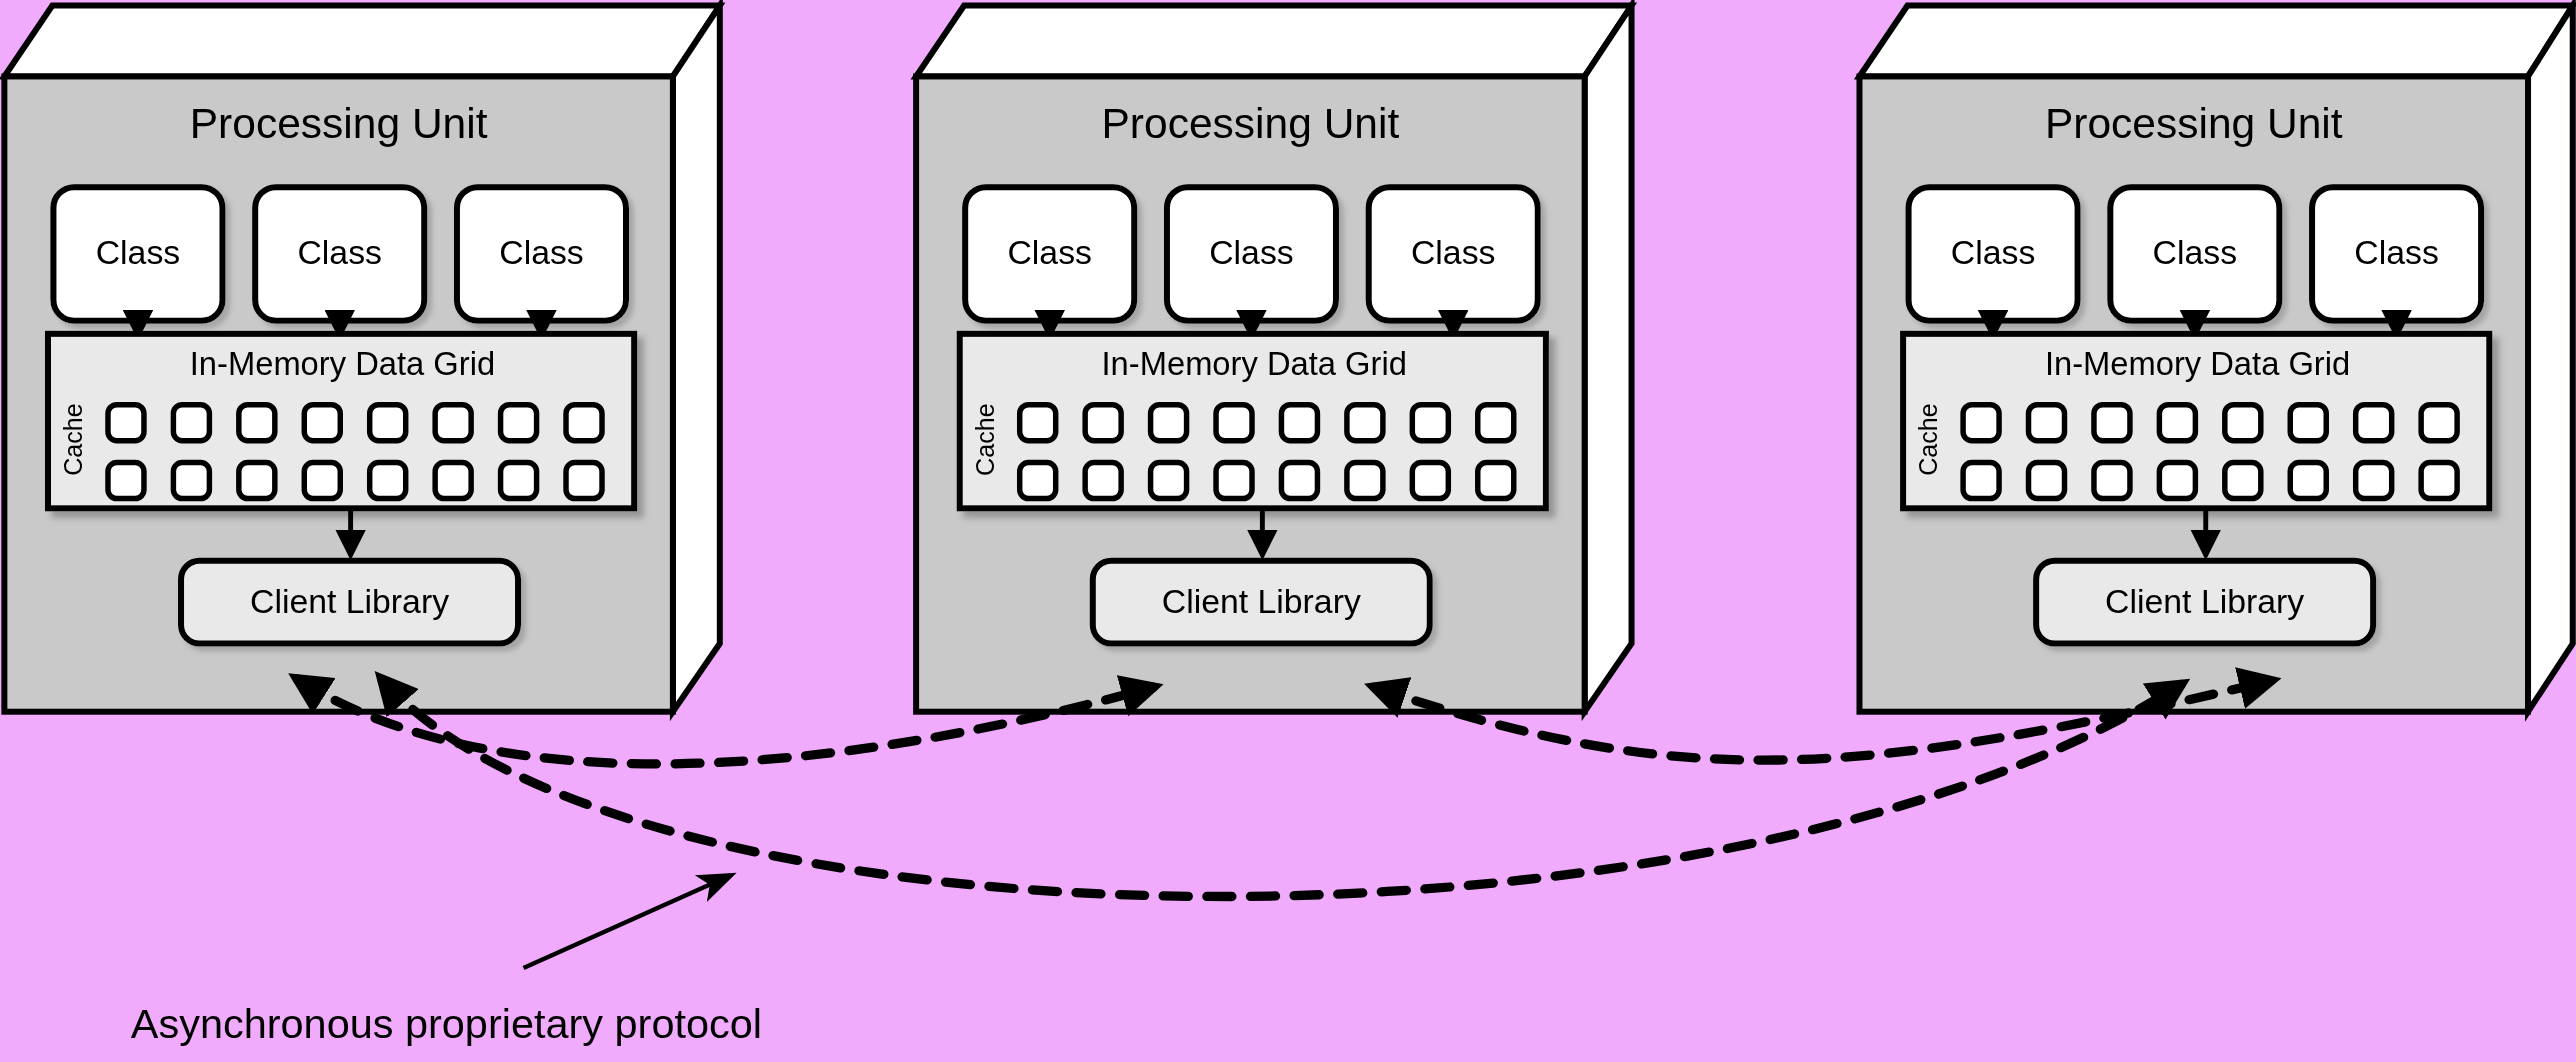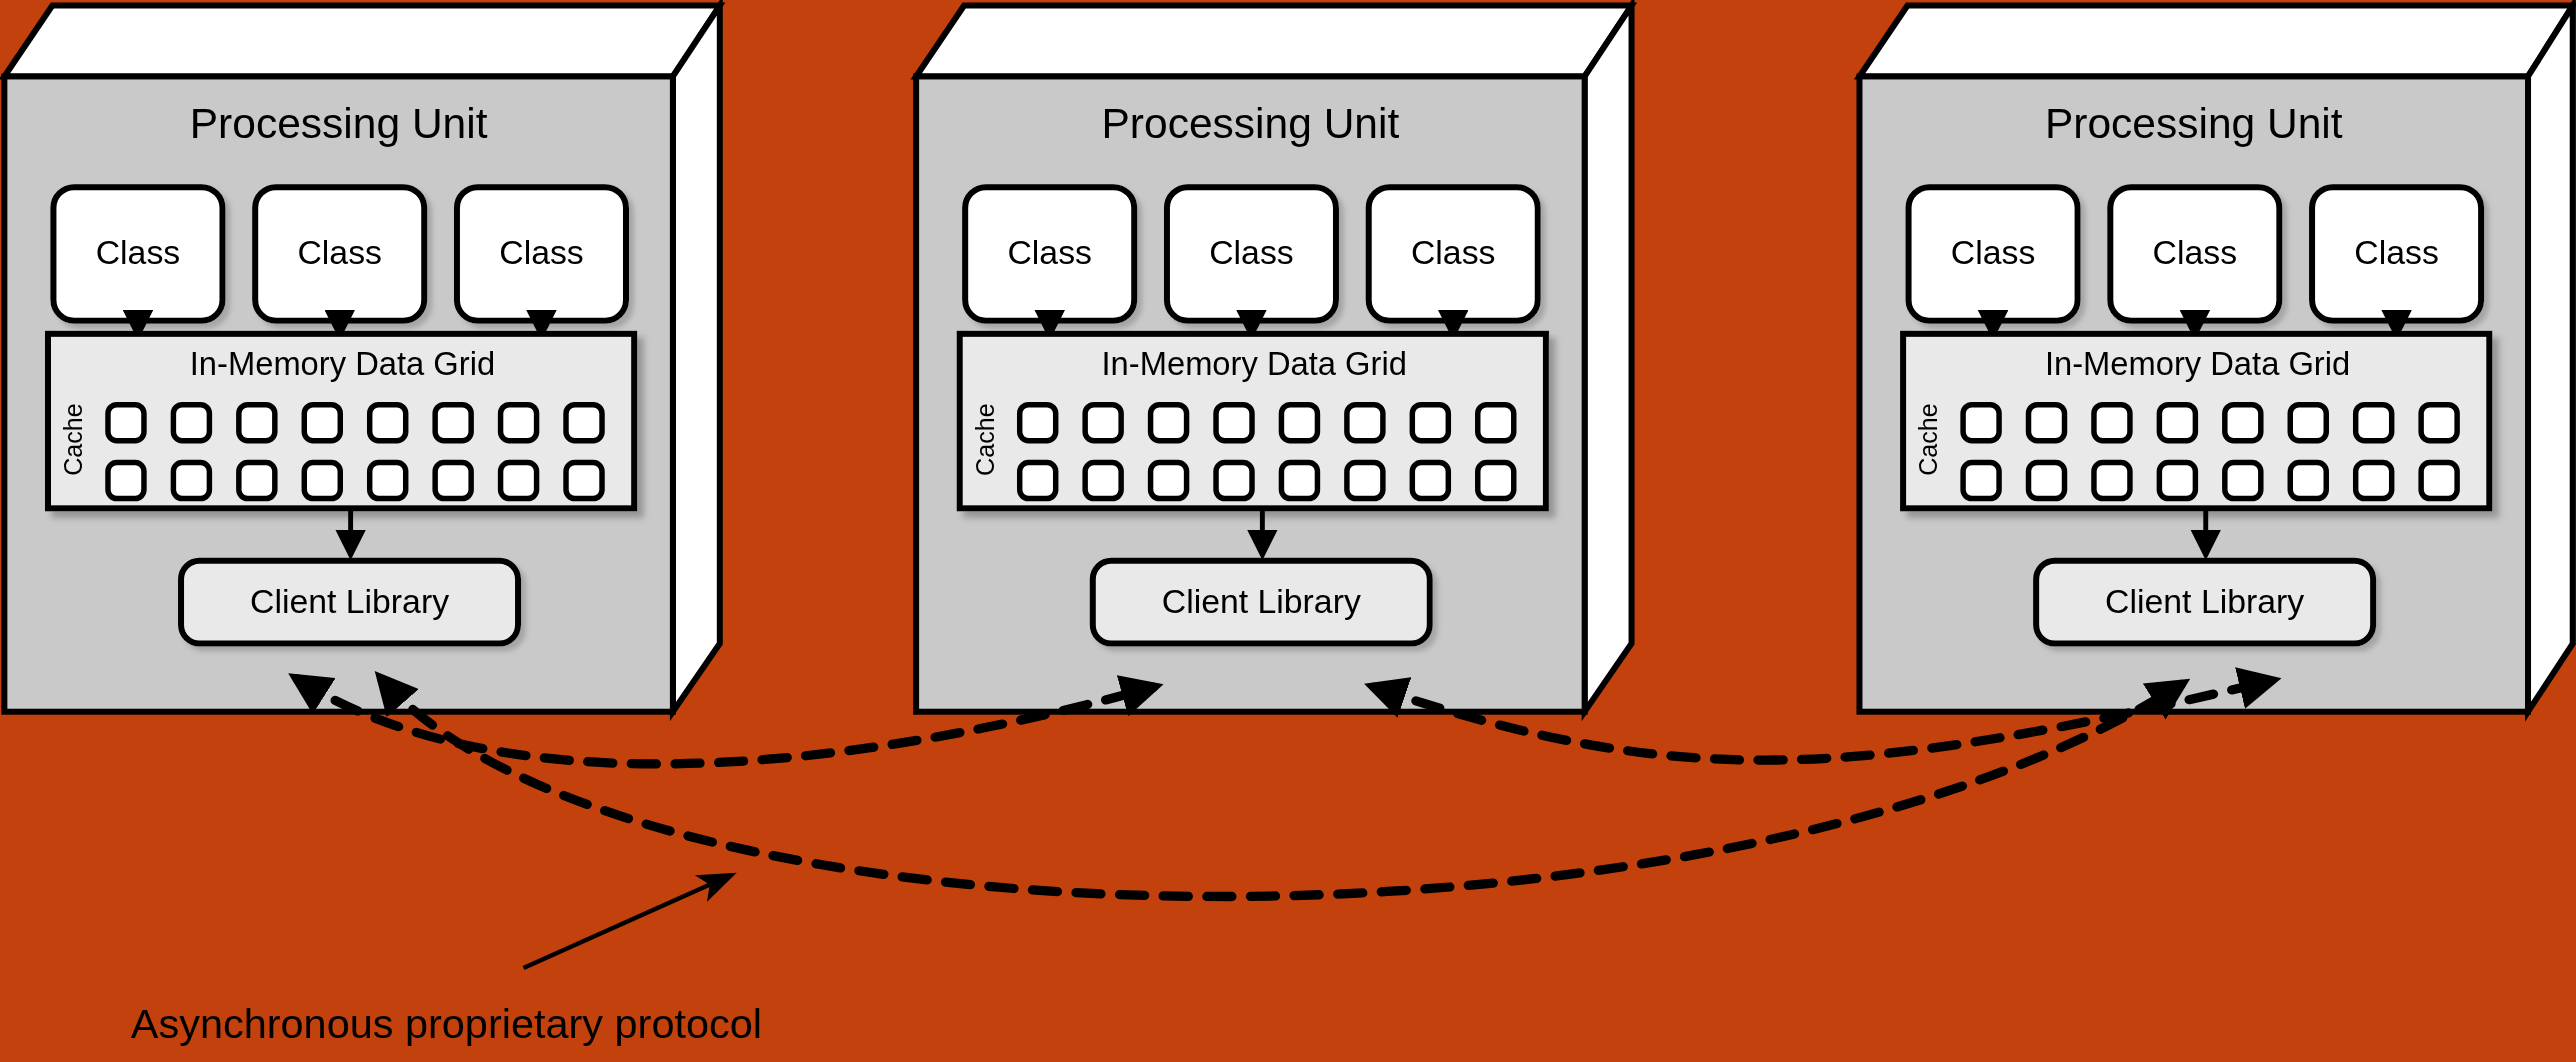--- a/index.html
+++ b/index.html
@@ -8,21 +8,21 @@
     padding: 0;
     background: #ffffff;
   }
   body {
     font-family: "Liberation Sans", "DejaVu Sans", sans-serif;
   }
   #stage {
     position: relative;
     width: 2576px;
     height: 1063px;
-    background: #c2410c;
+    background: #f0abfc;
     overflow: hidden;
   }
   #diagram-svg {
     position: absolute;
     top: 0;
     left: 0;
     width: 2576px;
     height: 1063px;
     display: block;
   }

